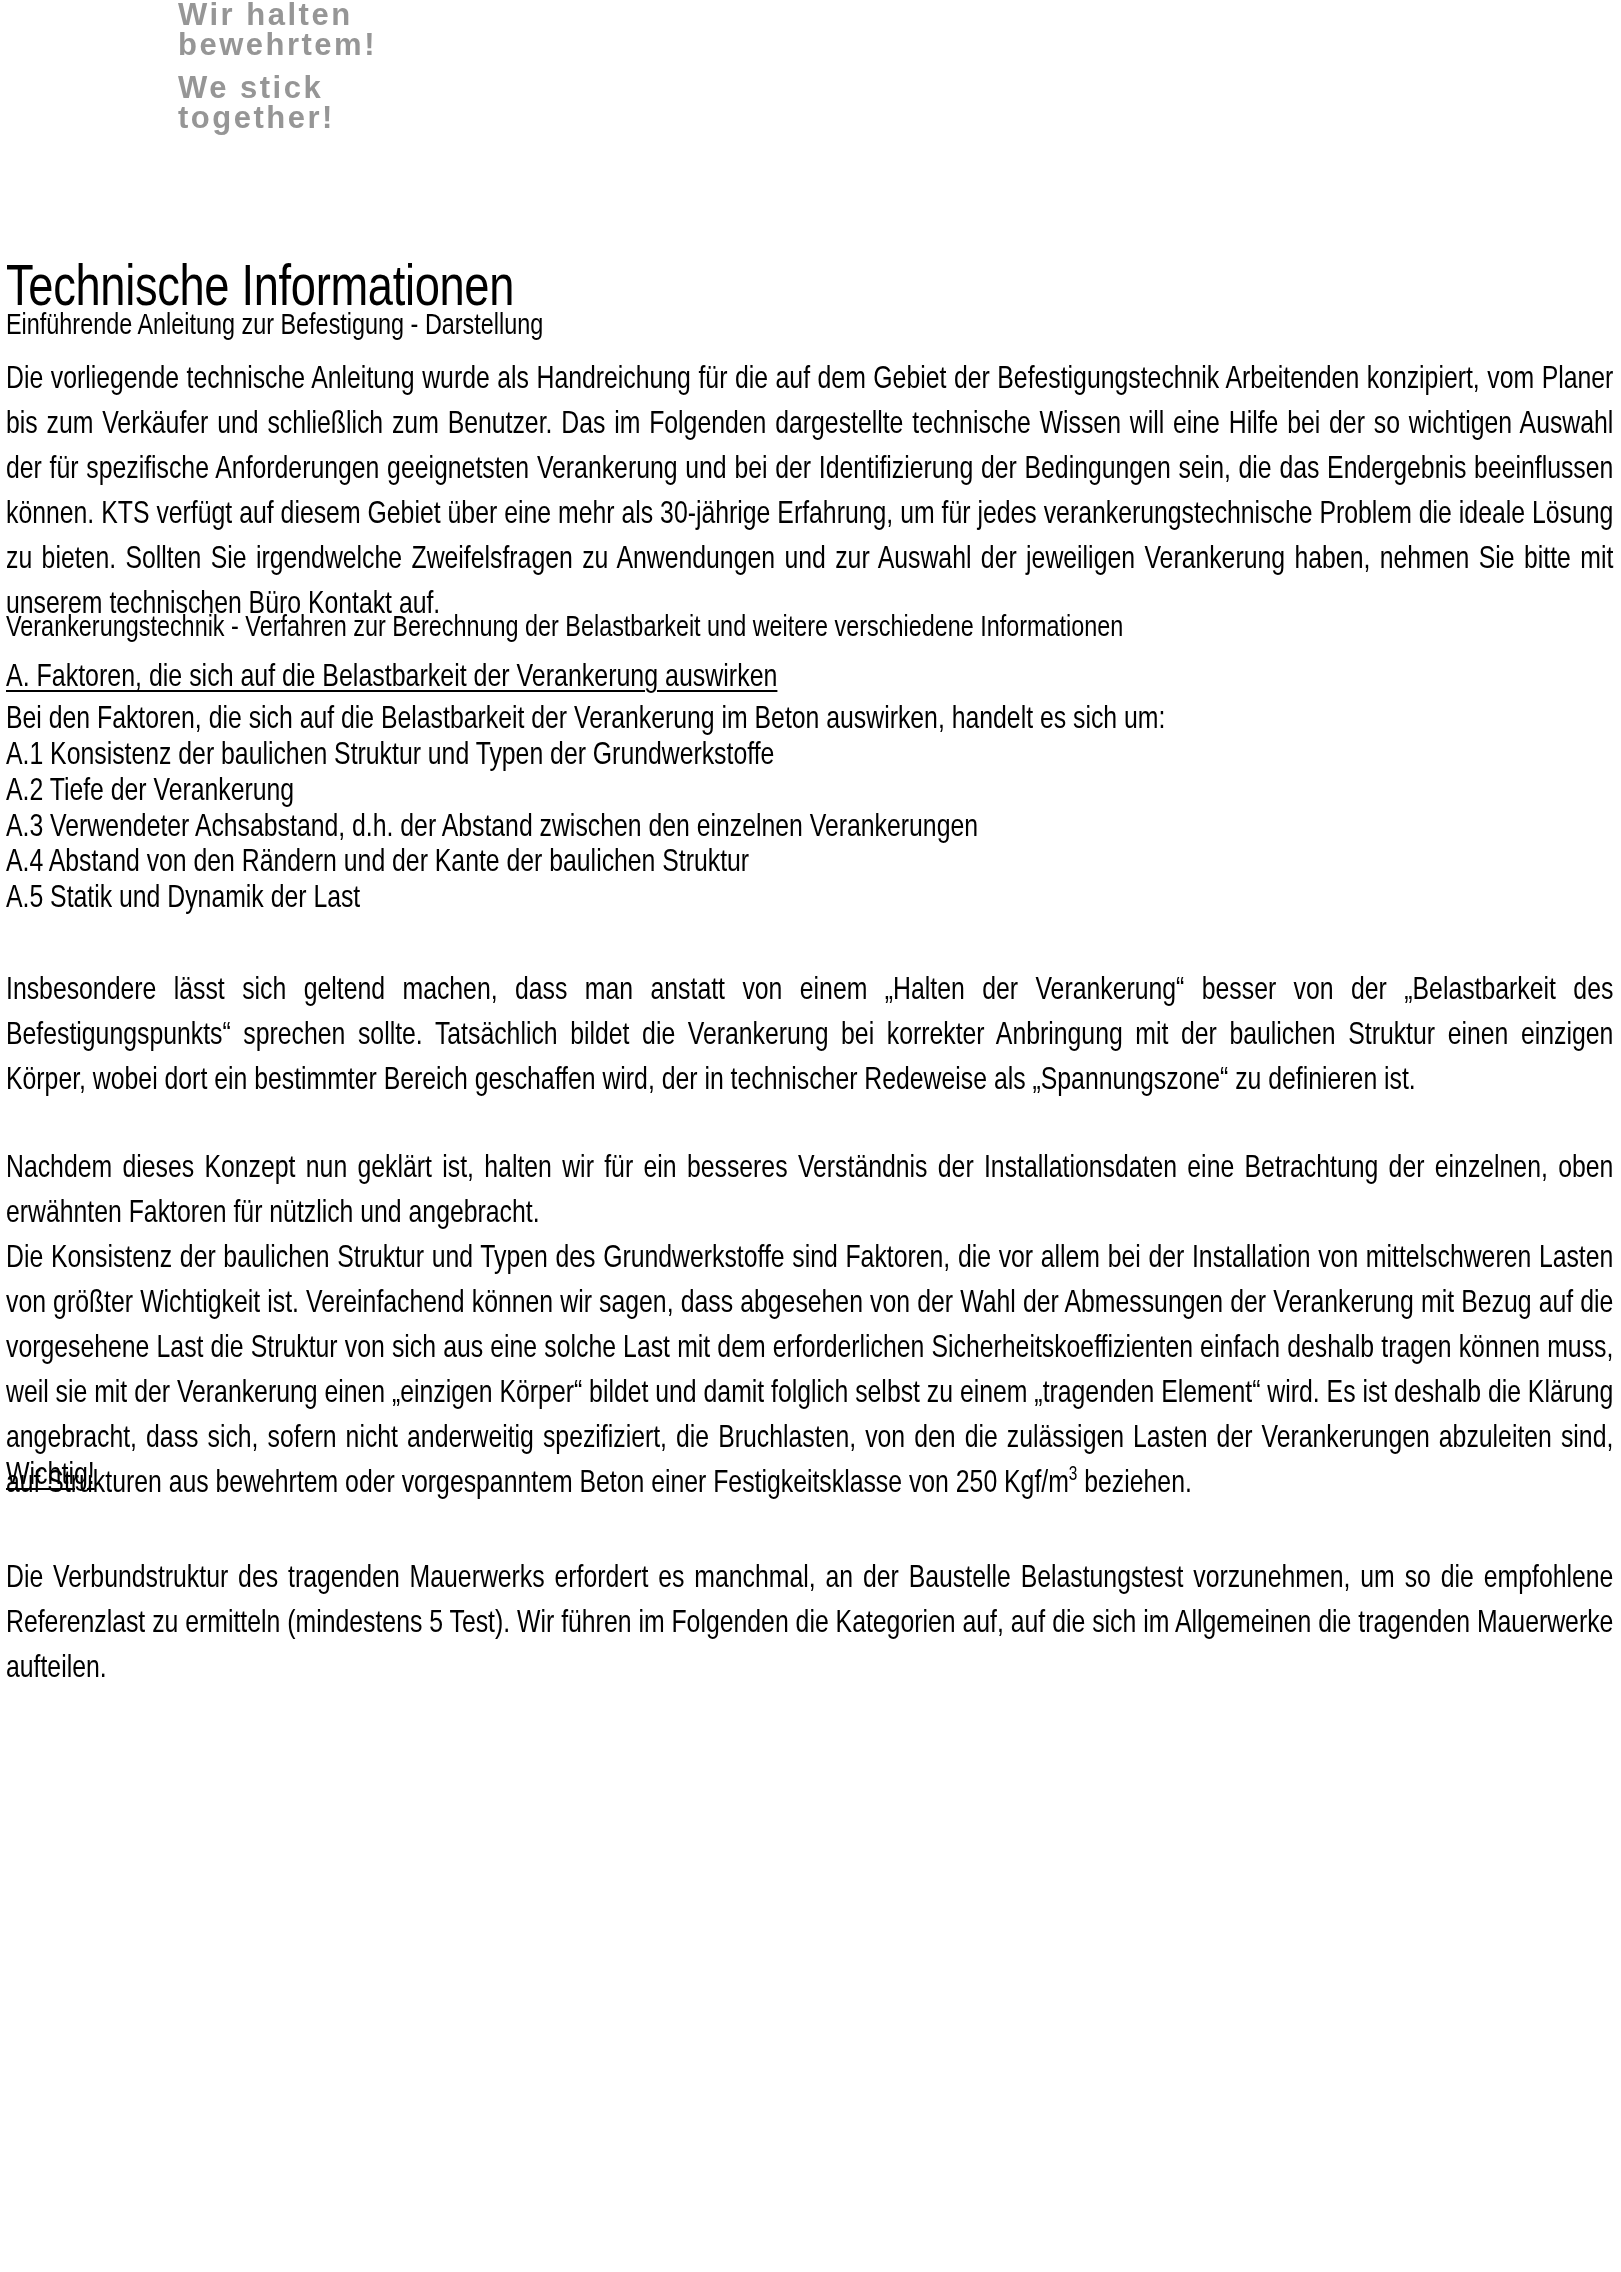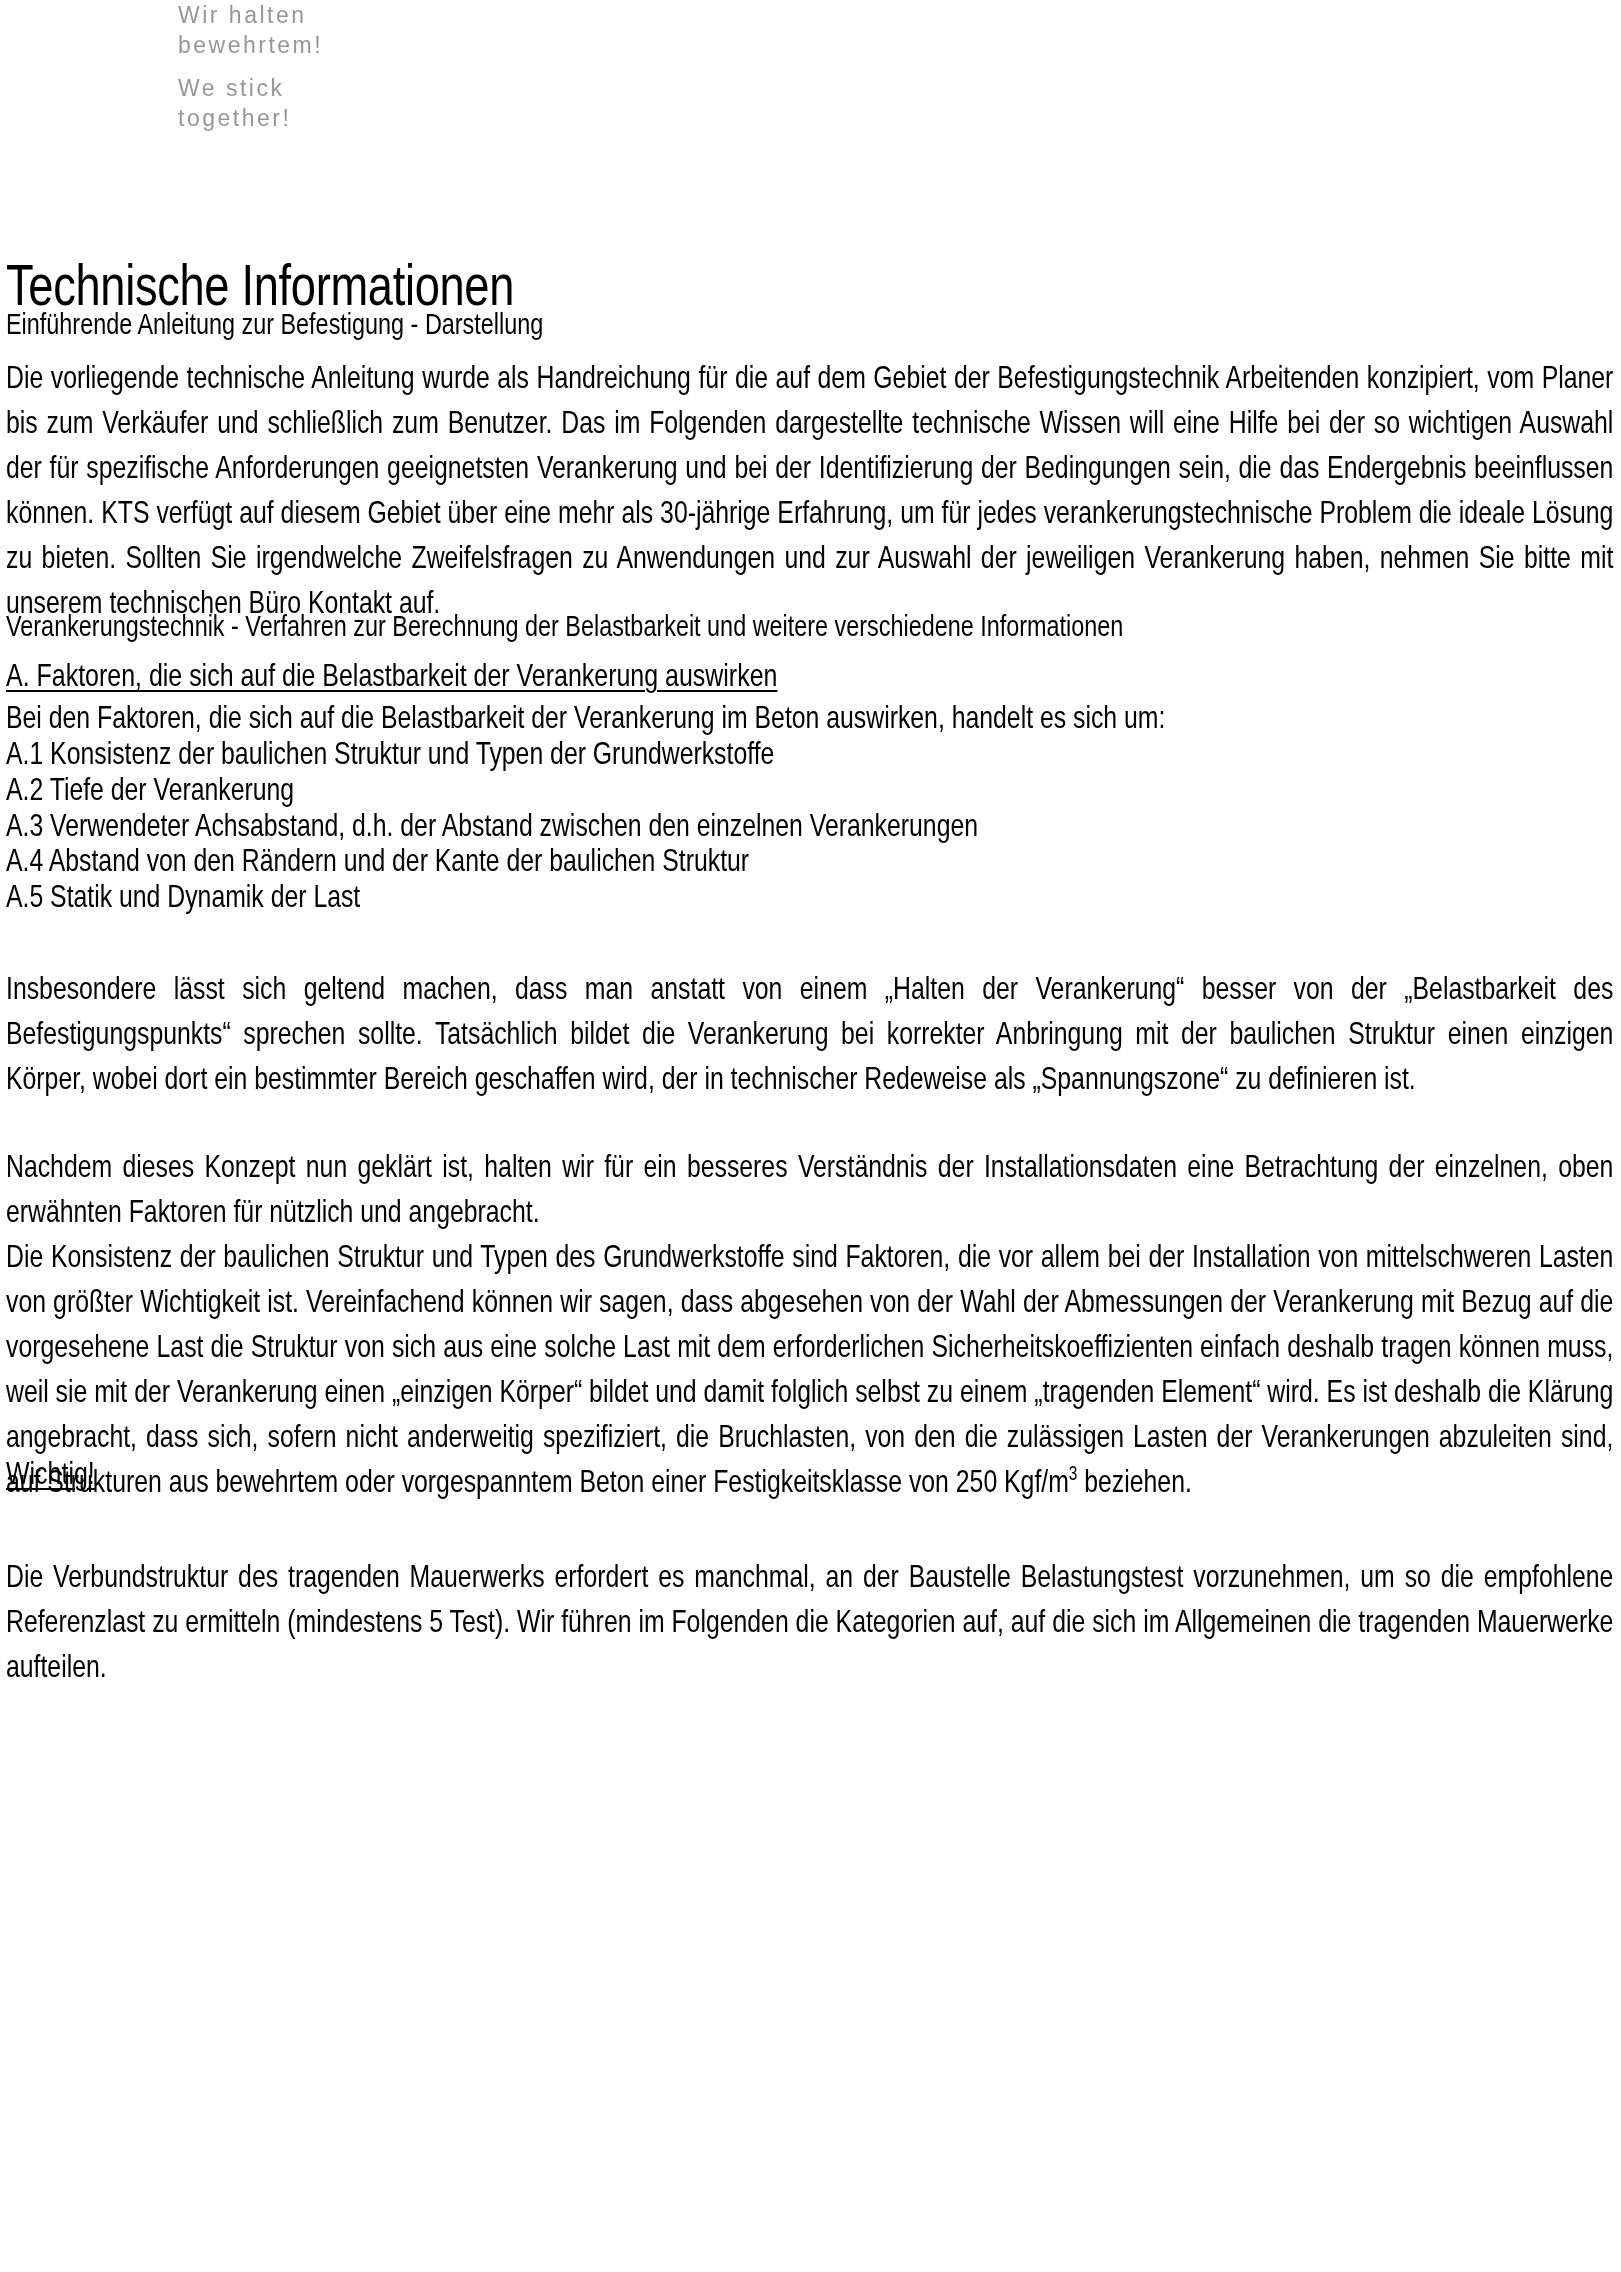--- a/index.html
+++ b/index.html
@@ -111,24 +111,24 @@
     transform-origin: left top;
   }
 
   .tagline {
     position: absolute;
     left: 178px;
     top: 0px;
     width: 328px;
     color: #969696;
     font-family: "Liberation Sans", sans-serif;
-    font-size: 23px;
+    font-size: 31px;
     line-height: 30px;
     letter-spacing: 2.5px;
-    font-weight: 400;
+    font-weight: 700;
   }
   .tagline .tg-gap { display: block; height: 13.3px; }
   .tagline div { white-space: pre; }
 
   
   .content {
     position: absolute;
     left: 6.2px;
     top: 0;
     width: 1607px;

